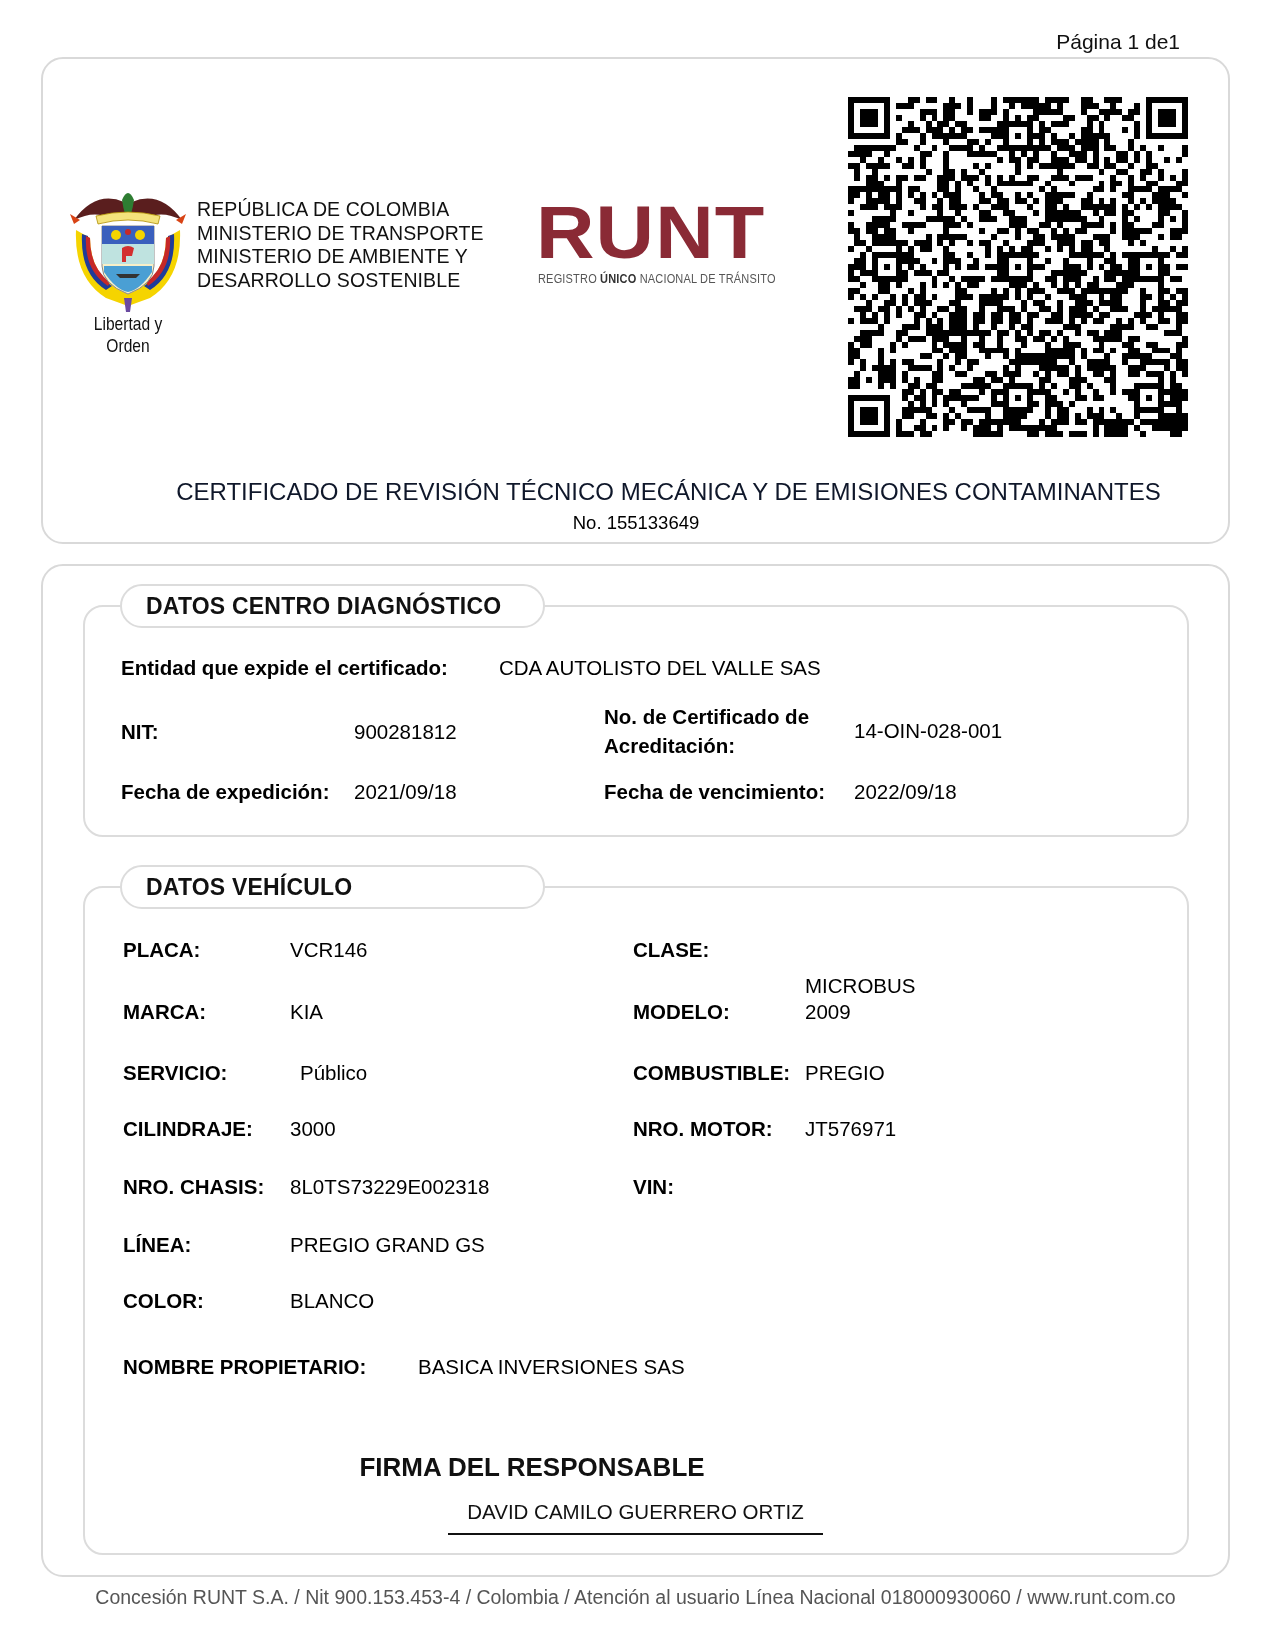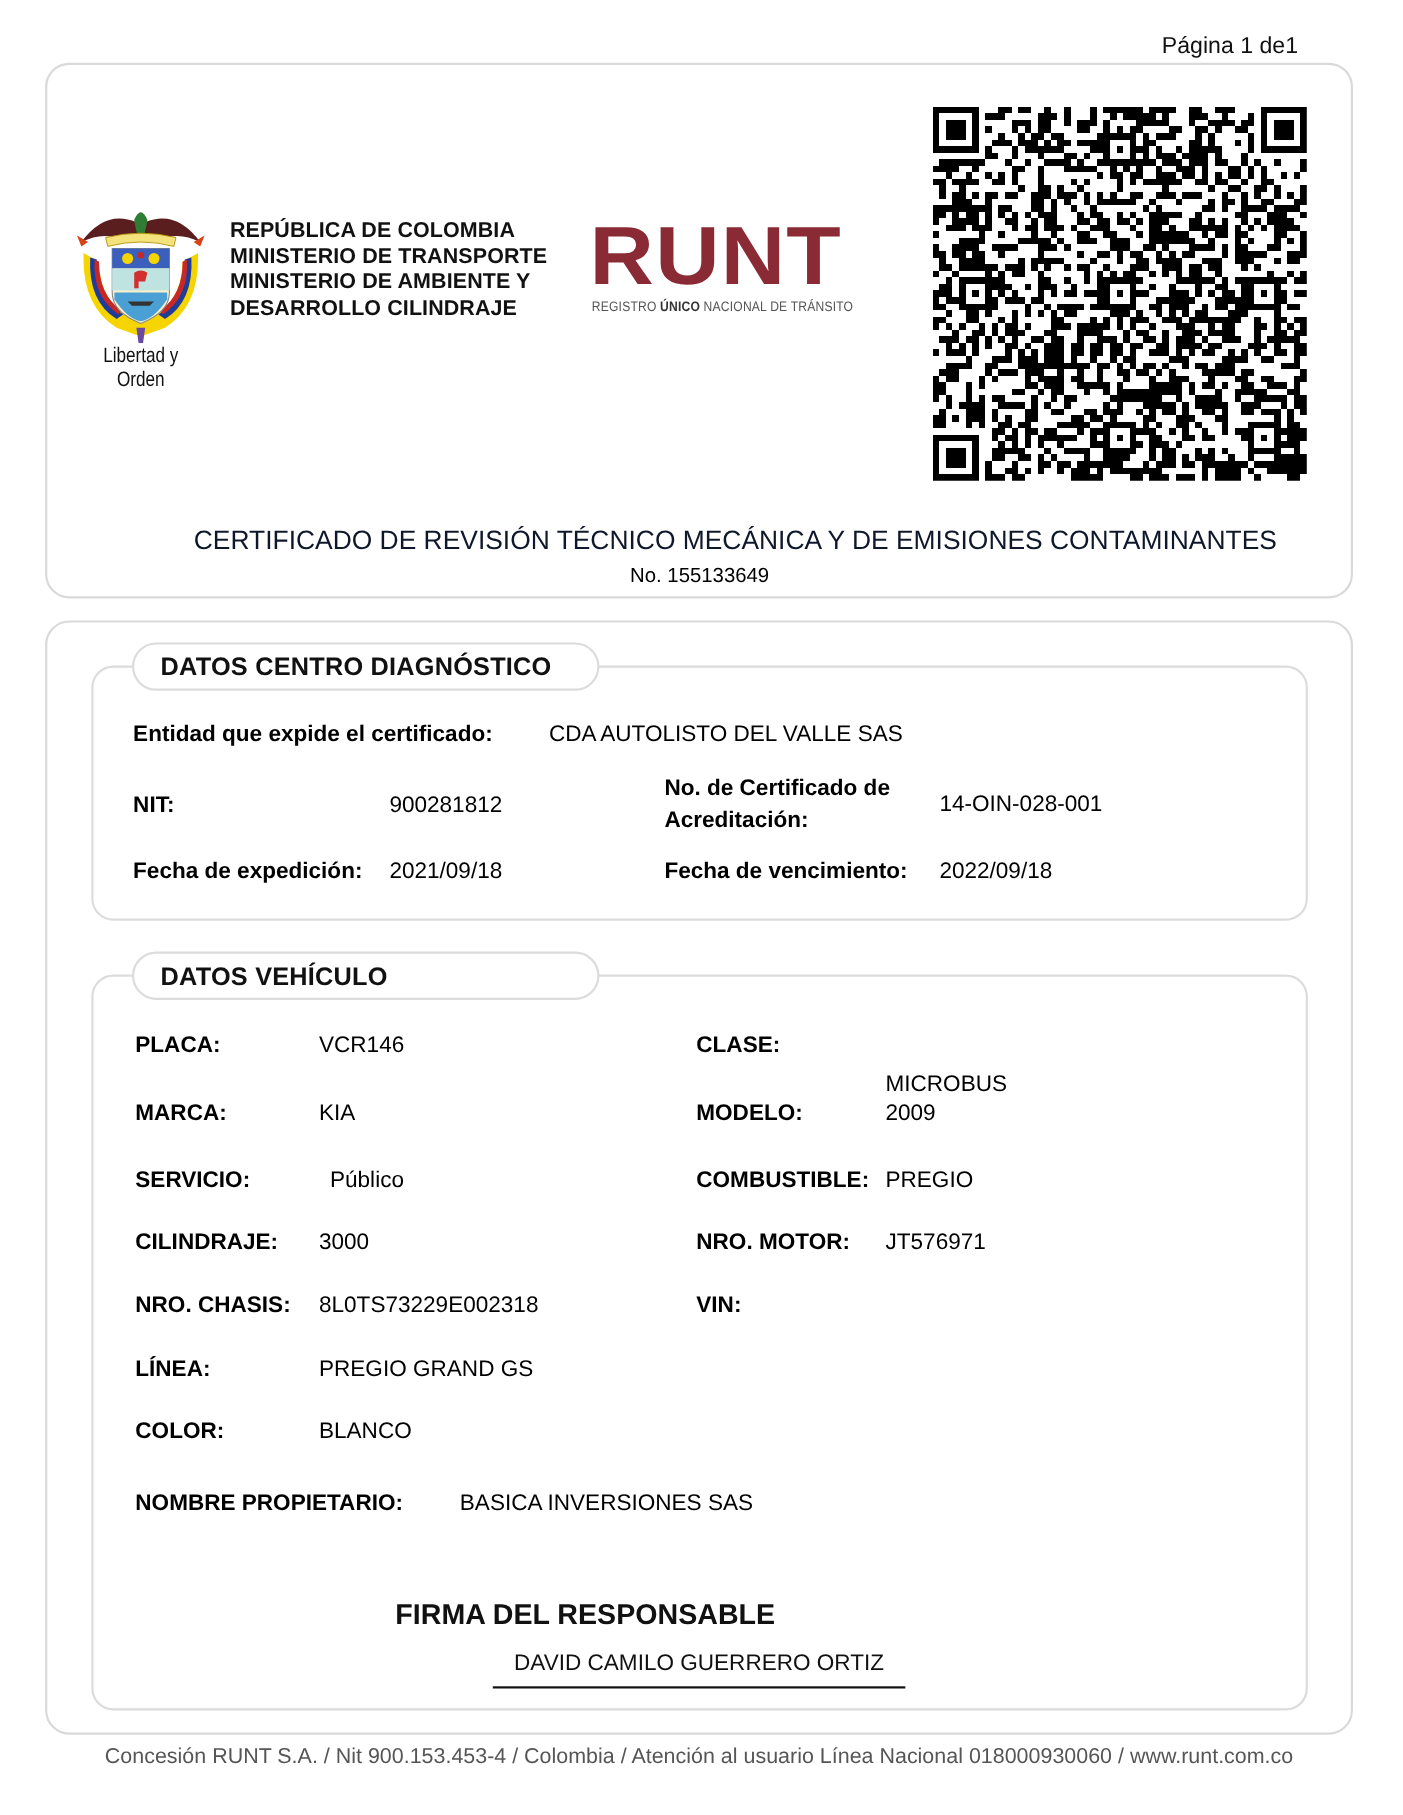--- a/index.html
+++ b/index.html
@@ -9,21 +9,21 @@
 
   .page-num { left: 1030px; top: 30px; width: 150px; text-align: right; font-size: 21px; color: #111; }
 
   .frame { border: 2px solid #d9d9d9; border-radius: 22px; background: #fff; }
   .frame-top { left: 41px; top: 57px; width: 1189px; height: 487px; }
   .frame-bottom { left: 41px; top: 564px; width: 1189px; height: 1013px; }
 
   
   .coat { left: 66px; top: 186px; width: 124px; height: 126px; }
   .motto { left: 64px; top: 313px; width: 128px; text-align: center; font-family: "Liberation Sans Narrow","Liberation Sans", sans-serif; font-size: 19px; transform: scaleX(0.82); transform-origin: center; color: #111; }
-  .gov { left: 197px; top: 198px; font-size: 19.5px; font-weight: bold; line-height: 23.5px; letter-spacing: 0.1px; margin-left: 12px; }
+  .gov { left: 197px; top: 198px; font-size: 19.5px; font-weight: normal; line-height: 23.5px; letter-spacing: 0.1px; }
   .runt-logo { left: 536px; top: 197px; font-size: 75px; font-weight: bold; color: #8a2a35; letter-spacing: 1px; line-height: 70px; transform: scaleX(1.08); transform-origin: left; }
   .runt-sub { left: 538px; top: 272px; font-size: 12.5px; color: #555; letter-spacing: 0.2px; transform: scaleX(0.88); transform-origin: left; white-space: nowrap; }
   .runt-sub b { color: #333; }
   .qr { left: 848px; top: 97px; width: 340px; height: 340px; }
 
   .cert-title { left: 41px; top: 478px; width: 1255px; text-align: center; font-size: 24px; color: #0f172a; }
   .cert-no { left: 41px; top: 512px; width: 1190px; text-align: center; font-size: 18.5px; color: #000; }
 
   
   .section-box { border: 2px solid #dcdcdc; border-radius: 20px; background: #fff; }
@@ -73,21 +73,21 @@
     <path d="M50 88 L74 88 L70 92 L54 92Z" fill="#333"></path>
     <path d="M58 112 L66 112 L64 126 L60 126Z" fill="#6a4aa0"></path>
   </svg>
 </div>
 <div class="abs motto">Libertad y Orden</div>
 
 <div class="abs gov">
   <div>REPÚBLICA DE COLOMBIA</div>
   <div>MINISTERIO DE TRANSPORTE</div>
   <div>MINISTERIO DE AMBIENTE Y</div>
-  <div>DESARROLLO CILINDRAJE</div>
+  <div>DESARROLLO SOSTENIBLE</div>
 </div>
 
 <div class="abs runt-logo">RUNT</div>
 <div class="abs runt-sub"><span>REGISTRO </span><b>ÚNICO</b><span> NACIONAL DE TRÁNSITO</span></div>
 
 <div class="abs qr">
   <svg id="qr-svg" width="340" height="340" viewBox="0 0 57 57" shape-rendering="crispEdges">
       <path d="M0 0h1v1h-1zM1 0h1v1h-1zM2 0h1v1h-1zM3 0h1v1h-1zM4 0h1v1h-1zM5 0h1v1h-1zM6 0h1v1h-1zM10 0h1v1h-1zM11 0h1v1h-1zM13 0h1v1h-1zM14 0h1v1h-1zM17 0h1v1h-1zM20 0h1v1h-1zM24 0h1v1h-1zM26 0h1v1h-1zM27 0h1v1h-1zM28 0h1v1h-1zM29 0h1v1h-1zM30 0h1v1h-1zM31 0h1v1h-1zM33 0h1v1h-1zM34 0h1v1h-1zM35 0h1v1h-1zM36 0h1v1h-1zM39 0h1v1h-1zM40 0h1v1h-1zM43 0h1v1h-1zM44 0h1v1h-1zM45 0h1v1h-1zM50 0h1v1h-1zM51 0h1v1h-1zM52 0h1v1h-1zM53 0h1v1h-1zM54 0h1v1h-1zM55 0h1v1h-1zM56 0h1v1h-1zM0 1h1v1h-1zM6 1h1v1h-1zM8 1h1v1h-1zM9 1h1v1h-1zM10 1h1v1h-1zM16 1h1v1h-1zM17 1h1v1h-1zM18 1h1v1h-1zM20 1h1v1h-1zM24 1h1v1h-1zM27 1h1v1h-1zM29 1h1v1h-1zM30 1h1v1h-1zM31 1h1v1h-1zM32 1h1v1h-1zM33 1h1v1h-1zM35 1h1v1h-1zM39 1h1v1h-1zM40 1h1v1h-1zM41 1h1v1h-1zM44 1h1v1h-1zM48 1h1v1h-1zM50 1h1v1h-1zM56 1h1v1h-1zM0 2h1v1h-1zM2 2h1v1h-1zM3 2h1v1h-1zM4 2h1v1h-1zM6 2h1v1h-1zM12 2h1v1h-1zM13 2h1v1h-1zM14 2h1v1h-1zM16 2h1v1h-1zM17 2h1v1h-1zM20 2h1v1h-1zM22 2h1v1h-1zM23 2h1v1h-1zM24 2h1v1h-1zM26 2h1v1h-1zM31 2h1v1h-1zM32 2h1v1h-1zM33 2h1v1h-1zM34 2h1v1h-1zM35 2h1v1h-1zM39 2h1v1h-1zM42 2h1v1h-1zM43 2h1v1h-1zM44 2h1v1h-1zM45 2h1v1h-1zM47 2h1v1h-1zM48 2h1v1h-1zM50 2h1v1h-1zM52 2h1v1h-1zM53 2h1v1h-1zM54 2h1v1h-1zM56 2h1v1h-1zM0 3h1v1h-1zM2 3h1v1h-1zM3 3h1v1h-1zM4 3h1v1h-1zM6 3h1v1h-1zM8 3h1v1h-1zM12 3h1v1h-1zM14 3h1v1h-1zM16 3h1v1h-1zM17 3h1v1h-1zM22 3h1v1h-1zM23 3h1v1h-1zM26 3h1v1h-1zM28 3h1v1h-1zM30 3h1v1h-1zM31 3h1v1h-1zM36 3h1v1h-1zM37 3h1v1h-1zM40 3h1v1h-1zM41 3h1v1h-1zM43 3h1v1h-1zM46 3h1v1h-1zM47 3h1v1h-1zM50 3h1v1h-1zM52 3h1v1h-1zM53 3h1v1h-1zM54 3h1v1h-1zM56 3h1v1h-1zM0 4h1v1h-1zM2 4h1v1h-1zM3 4h1v1h-1zM4 4h1v1h-1zM6 4h1v1h-1zM10 4h1v1h-1zM13 4h1v1h-1zM15 4h1v1h-1zM16 4h1v1h-1zM18 4h1v1h-1zM19 4h1v1h-1zM25 4h1v1h-1zM26 4h1v1h-1zM27 4h1v1h-1zM28 4h1v1h-1zM29 4h1v1h-1zM30 4h1v1h-1zM32 4h1v1h-1zM34 4h1v1h-1zM35 4h1v1h-1zM36 4h1v1h-1zM40 4h1v1h-1zM42 4h1v1h-1zM48 4h1v1h-1zM50 4h1v1h-1zM52 4h1v1h-1zM53 4h1v1h-1zM54 4h1v1h-1zM56 4h1v1h-1zM0 5h1v1h-1zM6 5h1v1h-1zM9 5h1v1h-1zM10 5h1v1h-1zM11 5h1v1h-1zM13 5h1v1h-1zM14 5h1v1h-1zM15 5h1v1h-1zM17 5h1v1h-1zM19 5h1v1h-1zM20 5h1v1h-1zM22 5h1v1h-1zM23 5h1v1h-1zM24 5h1v1h-1zM25 5h1v1h-1zM26 5h1v1h-1zM30 5h1v1h-1zM32 5h1v1h-1zM33 5h1v1h-1zM39 5h1v1h-1zM40 5h1v1h-1zM42 5h1v1h-1zM46 5h1v1h-1zM48 5h1v1h-1zM50 5h1v1h-1zM56 5h1v1h-1zM0 6h1v1h-1zM1 6h1v1h-1zM2 6h1v1h-1zM3 6h1v1h-1zM4 6h1v1h-1zM5 6h1v1h-1zM6 6h1v1h-1zM8 6h1v1h-1zM12 6h1v1h-1zM14 6h1v1h-1zM15 6h1v1h-1zM16 6h1v1h-1zM17 6h1v1h-1zM18 6h1v1h-1zM19 6h1v1h-1zM24 6h1v1h-1zM25 6h1v1h-1zM26 6h1v1h-1zM28 6h1v1h-1zM30 6h1v1h-1zM31 6h1v1h-1zM32 6h1v1h-1zM34 6h1v1h-1zM37 6h1v1h-1zM39 6h1v1h-1zM40 6h1v1h-1zM41 6h1v1h-1zM42 6h1v1h-1zM43 6h1v1h-1zM48 6h1v1h-1zM50 6h1v1h-1zM51 6h1v1h-1zM52 6h1v1h-1zM53 6h1v1h-1zM54 6h1v1h-1zM55 6h1v1h-1zM56 6h1v1h-1zM8 7h1v1h-1zM9 7h1v1h-1zM12 7h1v1h-1zM16 7h1v1h-1zM20 7h1v1h-1zM21 7h1v1h-1zM23 7h1v1h-1zM26 7h1v1h-1zM30 7h1v1h-1zM32 7h1v1h-1zM34 7h1v1h-1zM35 7h1v1h-1zM36 7h1v1h-1zM38 7h1v1h-1zM39 7h1v1h-1zM40 7h1v1h-1zM41 7h1v1h-1zM43 7h1v1h-1zM47 7h1v1h-1zM1 8h1v1h-1zM2 8h1v1h-1zM3 8h1v1h-1zM4 8h1v1h-1zM5 8h1v1h-1zM6 8h1v1h-1zM7 8h1v1h-1zM11 8h1v1h-1zM14 8h1v1h-1zM17 8h1v1h-1zM18 8h1v1h-1zM19 8h1v1h-1zM20 8h1v1h-1zM22 8h1v1h-1zM25 8h1v1h-1zM26 8h1v1h-1zM27 8h1v1h-1zM28 8h1v1h-1zM29 8h1v1h-1zM30 8h1v1h-1zM31 8h1v1h-1zM32 8h1v1h-1zM33 8h1v1h-1zM35 8h1v1h-1zM36 8h1v1h-1zM37 8h1v1h-1zM39 8h1v1h-1zM40 8h1v1h-1zM41 8h1v1h-1zM43 8h1v1h-1zM44 8h1v1h-1zM47 8h1v1h-1zM49 8h1v1h-1zM52 8h1v1h-1zM56 8h1v1h-1zM0 9h1v1h-1zM1 9h1v1h-1zM2 9h1v1h-1zM3 9h1v1h-1zM6 9h1v1h-1zM12 9h1v1h-1zM13 9h1v1h-1zM16 9h1v1h-1zM20 9h1v1h-1zM21 9h1v1h-1zM22 9h1v1h-1zM23 9h1v1h-1zM24 9h1v1h-1zM27 9h1v1h-1zM29 9h1v1h-1zM31 9h1v1h-1zM34 9h1v1h-1zM37 9h1v1h-1zM38 9h1v1h-1zM39 9h1v1h-1zM41 9h1v1h-1zM45 9h1v1h-1zM46 9h1v1h-1zM48 9h1v1h-1zM50 9h1v1h-1zM56 9h1v1h-1zM2 10h1v1h-1zM5 10h1v1h-1zM8 10h1v1h-1zM10 10h1v1h-1zM12 10h1v1h-1zM16 10h1v1h-1zM25 10h1v1h-1zM27 10h1v1h-1zM28 10h1v1h-1zM30 10h1v1h-1zM31 10h1v1h-1zM34 10h1v1h-1zM35 10h1v1h-1zM36 10h1v1h-1zM38 10h1v1h-1zM39 10h1v1h-1zM41 10h1v1h-1zM43 10h1v1h-1zM45 10h1v1h-1zM46 10h1v1h-1zM48 10h1v1h-1zM50 10h1v1h-1zM53 10h1v1h-1zM55 10h1v1h-1zM0 11h1v1h-1zM1 11h1v1h-1zM3 11h1v1h-1zM4 11h1v1h-1zM5 11h1v1h-1zM6 11h1v1h-1zM9 11h1v1h-1zM10 11h1v1h-1zM12 11h1v1h-1zM16 11h1v1h-1zM21 11h1v1h-1zM23 11h1v1h-1zM28 11h1v1h-1zM30 11h1v1h-1zM32 11h1v1h-1zM33 11h1v1h-1zM34 11h1v1h-1zM35 11h1v1h-1zM36 11h1v1h-1zM37 11h1v1h-1zM40 11h1v1h-1zM41 11h1v1h-1zM43 11h1v1h-1zM44 11h1v1h-1zM47 11h1v1h-1zM50 11h1v1h-1zM51 11h1v1h-1zM1 12h1v1h-1zM4 12h1v1h-1zM13 12h1v1h-1zM16 12h1v1h-1zM17 12h1v1h-1zM19 12h1v1h-1zM22 12h1v1h-1zM28 12h1v1h-1zM35 12h1v1h-1zM42 12h1v1h-1zM45 12h1v1h-1zM46 12h1v1h-1zM49 12h1v1h-1zM50 12h1v1h-1zM52 12h1v1h-1zM56 12h1v1h-1zM1 13h1v1h-1zM3 13h1v1h-1zM4 13h1v1h-1zM6 13h1v1h-1zM8 13h1v1h-1zM9 13h1v1h-1zM11 13h1v1h-1zM12 13h1v1h-1zM15 13h1v1h-1zM16 13h1v1h-1zM17 13h1v1h-1zM19 13h1v1h-1zM20 13h1v1h-1zM21 13h1v1h-1zM23 13h1v1h-1zM25 13h1v1h-1zM27 13h1v1h-1zM30 13h1v1h-1zM31 13h1v1h-1zM34 13h1v1h-1zM35 13h1v1h-1zM36 13h1v1h-1zM38 13h1v1h-1zM39 13h1v1h-1zM40 13h1v1h-1zM44 13h1v1h-1zM47 13h1v1h-1zM49 13h1v1h-1zM52 13h1v1h-1zM54 13h1v1h-1zM56 13h1v1h-1zM3 14h1v1h-1zM4 14h1v1h-1zM5 14h1v1h-1zM8 14h1v1h-1zM15 14h1v1h-1zM16 14h1v1h-1zM18 14h1v1h-1zM20 14h1v1h-1zM23 14h1v1h-1zM25 14h1v1h-1zM26 14h1v1h-1zM27 14h1v1h-1zM28 14h1v1h-1zM29 14h1v1h-1zM30 14h1v1h-1zM33 14h1v1h-1zM37 14h1v1h-1zM42 14h1v1h-1zM44 14h1v1h-1zM45 14h1v1h-1zM47 14h1v1h-1zM50 14h1v1h-1zM51 14h1v1h-1zM55 14h1v1h-1zM56 14h1v1h-1zM0 15h1v1h-1zM1 15h1v1h-1zM2 15h1v1h-1zM3 15h1v1h-1zM4 15h1v1h-1zM5 15h1v1h-1zM6 15h1v1h-1zM7 15h1v1h-1zM8 15h1v1h-1zM10 15h1v1h-1zM11 15h1v1h-1zM15 15h1v1h-1zM16 15h1v1h-1zM18 15h1v1h-1zM21 15h1v1h-1zM24 15h1v1h-1zM32 15h1v1h-1zM34 15h1v1h-1zM41 15h1v1h-1zM42 15h1v1h-1zM44 15h1v1h-1zM47 15h1v1h-1zM48 15h1v1h-1zM49 15h1v1h-1zM50 15h1v1h-1zM52 15h1v1h-1zM53 15h1v1h-1zM54 15h1v1h-1zM55 15h1v1h-1zM0 16h1v1h-1zM1 16h1v1h-1zM3 16h1v1h-1zM5 16h1v1h-1zM6 16h1v1h-1zM8 16h1v1h-1zM10 16h1v1h-1zM12 16h1v1h-1zM14 16h1v1h-1zM16 16h1v1h-1zM17 16h1v1h-1zM18 16h1v1h-1zM22 16h1v1h-1zM24 16h1v1h-1zM25 16h1v1h-1zM28 16h1v1h-1zM30 16h1v1h-1zM33 16h1v1h-1zM34 16h1v1h-1zM35 16h1v1h-1zM36 16h1v1h-1zM37 16h1v1h-1zM40 16h1v1h-1zM46 16h1v1h-1zM47 16h1v1h-1zM51 16h1v1h-1zM52 16h1v1h-1zM53 16h1v1h-1zM56 16h1v1h-1zM0 17h1v1h-1zM3 17h1v1h-1zM4 17h1v1h-1zM5 17h1v1h-1zM6 17h1v1h-1zM8 17h1v1h-1zM11 17h1v1h-1zM12 17h1v1h-1zM15 17h1v1h-1zM17 17h1v1h-1zM18 17h1v1h-1zM22 17h1v1h-1zM23 17h1v1h-1zM25 17h1v1h-1zM26 17h1v1h-1zM28 17h1v1h-1zM29 17h1v1h-1zM31 17h1v1h-1zM33 17h1v1h-1zM34 17h1v1h-1zM35 17h1v1h-1zM39 17h1v1h-1zM40 17h1v1h-1zM42 17h1v1h-1zM44 17h1v1h-1zM47 17h1v1h-1zM49 17h1v1h-1zM51 17h1v1h-1zM52 17h1v1h-1zM53 17h1v1h-1zM54 17h1v1h-1zM2 18h1v1h-1zM3 18h1v1h-1zM4 18h1v1h-1zM6 18h1v1h-1zM7 18h1v1h-1zM8 18h1v1h-1zM12 18h1v1h-1zM14 18h1v1h-1zM15 18h1v1h-1zM17 18h1v1h-1zM18 18h1v1h-1zM19 18h1v1h-1zM21 18h1v1h-1zM24 18h1v1h-1zM25 18h1v1h-1zM26 18h1v1h-1zM30 18h1v1h-1zM33 18h1v1h-1zM34 18h1v1h-1zM36 18h1v1h-1zM39 18h1v1h-1zM40 18h1v1h-1zM41 18h1v1h-1zM42 18h1v1h-1zM43 18h1v1h-1zM44 18h1v1h-1zM46 18h1v1h-1zM48 18h1v1h-1zM50 18h1v1h-1zM52 18h1v1h-1zM53 18h1v1h-1zM54 18h1v1h-1zM55 18h1v1h-1zM0 19h1v1h-1zM7 19h1v1h-1zM10 19h1v1h-1zM15 19h1v1h-1zM18 19h1v1h-1zM22 19h1v1h-1zM23 19h1v1h-1zM26 19h1v1h-1zM27 19h1v1h-1zM31 19h1v1h-1zM33 19h1v1h-1zM34 19h1v1h-1zM35 19h1v1h-1zM36 19h1v1h-1zM37 19h1v1h-1zM38 19h1v1h-1zM41 19h1v1h-1zM43 19h1v1h-1zM44 19h1v1h-1zM46 19h1v1h-1zM47 19h1v1h-1zM52 19h1v1h-1zM53 19h1v1h-1zM56 19h1v1h-1zM4 20h1v1h-1zM5 20h1v1h-1zM6 20h1v1h-1zM7 20h1v1h-1zM13 20h1v1h-1zM14 20h1v1h-1zM15 20h1v1h-1zM16 20h1v1h-1zM17 20h1v1h-1zM19 20h1v1h-1zM22 20h1v1h-1zM23 20h1v1h-1zM24 20h1v1h-1zM27 20h1v1h-1zM28 20h1v1h-1zM29 20h1v1h-1zM33 20h1v1h-1zM34 20h1v1h-1zM35 20h1v1h-1zM36 20h1v1h-1zM37 20h1v1h-1zM38 20h1v1h-1zM39 20h1v1h-1zM42 20h1v1h-1zM46 20h1v1h-1zM48 20h1v1h-1zM52 20h1v1h-1zM54 20h1v1h-1zM56 20h1v1h-1zM0 21h1v1h-1zM3 21h1v1h-1zM4 21h1v1h-1zM5 21h1v1h-1zM6 21h1v1h-1zM9 21h1v1h-1zM10 21h1v1h-1zM11 21h1v1h-1zM12 21h1v1h-1zM16 21h1v1h-1zM17 21h1v1h-1zM18 21h1v1h-1zM20 21h1v1h-1zM27 21h1v1h-1zM28 21h1v1h-1zM29 21h1v1h-1zM32 21h1v1h-1zM33 21h1v1h-1zM35 21h1v1h-1zM39 21h1v1h-1zM40 21h1v1h-1zM41 21h1v1h-1zM42 21h1v1h-1zM44 21h1v1h-1zM46 21h1v1h-1zM47 21h1v1h-1zM51 21h1v1h-1zM52 21h1v1h-1zM56 21h1v1h-1zM0 22h1v1h-1zM1 22h1v1h-1zM3 22h1v1h-1zM4 22h1v1h-1zM6 22h1v1h-1zM7 22h1v1h-1zM10 22h1v1h-1zM16 22h1v1h-1zM22 22h1v1h-1zM25 22h1v1h-1zM26 22h1v1h-1zM28 22h1v1h-1zM30 22h1v1h-1zM31 22h1v1h-1zM34 22h1v1h-1zM36 22h1v1h-1zM38 22h1v1h-1zM39 22h1v1h-1zM44 22h1v1h-1zM46 22h1v1h-1zM47 22h1v1h-1zM48 22h1v1h-1zM49 22h1v1h-1zM50 22h1v1h-1zM54 22h1v1h-1zM55 22h1v1h-1zM56 22h1v1h-1zM1 23h1v1h-1zM4 23h1v1h-1zM5 23h1v1h-1zM6 23h1v1h-1zM7 23h1v1h-1zM13 23h1v1h-1zM15 23h1v1h-1zM16 23h1v1h-1zM17 23h1v1h-1zM18 23h1v1h-1zM19 23h1v1h-1zM24 23h1v1h-1zM28 23h1v1h-1zM31 23h1v1h-1zM32 23h1v1h-1zM34 23h1v1h-1zM35 23h1v1h-1zM36 23h1v1h-1zM37 23h1v1h-1zM41 23h1v1h-1zM42 23h1v1h-1zM43 23h1v1h-1zM46 23h1v1h-1zM47 23h1v1h-1zM48 23h1v1h-1zM52 23h1v1h-1zM54 23h1v1h-1zM55 23h1v1h-1zM1 24h1v1h-1zM2 24h1v1h-1zM4 24h1v1h-1zM5 24h1v1h-1zM6 24h1v1h-1zM7 24h1v1h-1zM8 24h1v1h-1zM9 24h1v1h-1zM11 24h1v1h-1zM12 24h1v1h-1zM13 24h1v1h-1zM15 24h1v1h-1zM17 24h1v1h-1zM20 24h1v1h-1zM22 24h1v1h-1zM23 24h1v1h-1zM26 24h1v1h-1zM30 24h1v1h-1zM31 24h1v1h-1zM32 24h1v1h-1zM35 24h1v1h-1zM36 24h1v1h-1zM37 24h1v1h-1zM39 24h1v1h-1zM40 24h1v1h-1zM42 24h1v1h-1zM43 24h1v1h-1zM47 24h1v1h-1zM49 24h1v1h-1zM0 25h1v1h-1zM3 25h1v1h-1zM8 25h1v1h-1zM10 25h1v1h-1zM12 25h1v1h-1zM13 25h1v1h-1zM16 25h1v1h-1zM23 25h1v1h-1zM25 25h1v1h-1zM27 25h1v1h-1zM29 25h1v1h-1zM30 25h1v1h-1zM33 25h1v1h-1zM35 25h1v1h-1zM37 25h1v1h-1zM39 25h1v1h-1zM40 25h1v1h-1zM43 25h1v1h-1zM51 25h1v1h-1zM54 25h1v1h-1zM56 25h1v1h-1zM2 26h1v1h-1zM4 26h1v1h-1zM5 26h1v1h-1zM6 26h1v1h-1zM7 26h1v1h-1zM8 26h1v1h-1zM9 26h1v1h-1zM10 26h1v1h-1zM16 26h1v1h-1zM17 26h1v1h-1zM20 26h1v1h-1zM23 26h1v1h-1zM25 26h1v1h-1zM26 26h1v1h-1zM27 26h1v1h-1zM28 26h1v1h-1zM29 26h1v1h-1zM30 26h1v1h-1zM31 26h1v1h-1zM37 26h1v1h-1zM38 26h1v1h-1zM39 26h1v1h-1zM40 26h1v1h-1zM41 26h1v1h-1zM42 26h1v1h-1zM44 26h1v1h-1zM46 26h1v1h-1zM47 26h1v1h-1zM48 26h1v1h-1zM49 26h1v1h-1zM50 26h1v1h-1zM51 26h1v1h-1zM52 26h1v1h-1zM53 26h1v1h-1zM55 26h1v1h-1zM56 26h1v1h-1zM1 27h1v1h-1zM2 27h1v1h-1zM4 27h1v1h-1zM8 27h1v1h-1zM9 27h1v1h-1zM10 27h1v1h-1zM11 27h1v1h-1zM14 27h1v1h-1zM16 27h1v1h-1zM17 27h1v1h-1zM18 27h1v1h-1zM21 27h1v1h-1zM25 27h1v1h-1zM26 27h1v1h-1zM30 27h1v1h-1zM33 27h1v1h-1zM36 27h1v1h-1zM40 27h1v1h-1zM43 27h1v1h-1zM44 27h1v1h-1zM47 27h1v1h-1zM48 27h1v1h-1zM52 27h1v1h-1zM0 28h1v1h-1zM1 28h1v1h-1zM2 28h1v1h-1zM4 28h1v1h-1zM6 28h1v1h-1zM8 28h1v1h-1zM10 28h1v1h-1zM12 28h1v1h-1zM16 28h1v1h-1zM18 28h1v1h-1zM20 28h1v1h-1zM21 28h1v1h-1zM23 28h1v1h-1zM24 28h1v1h-1zM25 28h1v1h-1zM26 28h1v1h-1zM28 28h1v1h-1zM30 28h1v1h-1zM31 28h1v1h-1zM32 28h1v1h-1zM36 28h1v1h-1zM37 28h1v1h-1zM38 28h1v1h-1zM40 28h1v1h-1zM42 28h1v1h-1zM44 28h1v1h-1zM45 28h1v1h-1zM47 28h1v1h-1zM48 28h1v1h-1zM50 28h1v1h-1zM52 28h1v1h-1zM53 28h1v1h-1zM55 28h1v1h-1zM56 28h1v1h-1zM0 29h1v1h-1zM2 29h1v1h-1zM3 29h1v1h-1zM4 29h1v1h-1zM8 29h1v1h-1zM9 29h1v1h-1zM11 29h1v1h-1zM12 29h1v1h-1zM13 29h1v1h-1zM15 29h1v1h-1zM16 29h1v1h-1zM25 29h1v1h-1zM26 29h1v1h-1zM30 29h1v1h-1zM34 29h1v1h-1zM35 29h1v1h-1zM36 29h1v1h-1zM37 29h1v1h-1zM38 29h1v1h-1zM39 29h1v1h-1zM43 29h1v1h-1zM44 29h1v1h-1zM45 29h1v1h-1zM46 29h1v1h-1zM47 29h1v1h-1zM48 29h1v1h-1zM52 29h1v1h-1zM53 29h1v1h-1zM0 30h1v1h-1zM1 30h1v1h-1zM4 30h1v1h-1zM5 30h1v1h-1zM6 30h1v1h-1zM7 30h1v1h-1zM8 30h1v1h-1zM9 30h1v1h-1zM14 30h1v1h-1zM17 30h1v1h-1zM19 30h1v1h-1zM20 30h1v1h-1zM21 30h1v1h-1zM22 30h1v1h-1zM24 30h1v1h-1zM25 30h1v1h-1zM26 30h1v1h-1zM27 30h1v1h-1zM28 30h1v1h-1zM29 30h1v1h-1zM30 30h1v1h-1zM33 30h1v1h-1zM34 30h1v1h-1zM36 30h1v1h-1zM37 30h1v1h-1zM38 30h1v1h-1zM41 30h1v1h-1zM43 30h1v1h-1zM44 30h1v1h-1zM46 30h1v1h-1zM47 30h1v1h-1zM48 30h1v1h-1zM49 30h1v1h-1zM50 30h1v1h-1zM51 30h1v1h-1zM52 30h1v1h-1zM54 30h1v1h-1zM55 30h1v1h-1zM2 31h1v1h-1zM5 31h1v1h-1zM6 31h1v1h-1zM8 31h1v1h-1zM12 31h1v1h-1zM14 31h1v1h-1zM16 31h1v1h-1zM18 31h1v1h-1zM20 31h1v1h-1zM21 31h1v1h-1zM27 31h1v1h-1zM28 31h1v1h-1zM29 31h1v1h-1zM31 31h1v1h-1zM34 31h1v1h-1zM36 31h1v1h-1zM38 31h1v1h-1zM40 31h1v1h-1zM41 31h1v1h-1zM45 31h1v1h-1zM46 31h1v1h-1zM47 31h1v1h-1zM52 31h1v1h-1zM0 32h1v1h-1zM1 32h1v1h-1zM5 32h1v1h-1zM6 32h1v1h-1zM10 32h1v1h-1zM12 32h1v1h-1zM18 32h1v1h-1zM19 32h1v1h-1zM24 32h1v1h-1zM26 32h1v1h-1zM28 32h1v1h-1zM30 32h1v1h-1zM31 32h1v1h-1zM32 32h1v1h-1zM35 32h1v1h-1zM36 32h1v1h-1zM37 32h1v1h-1zM39 32h1v1h-1zM40 32h1v1h-1zM41 32h1v1h-1zM42 32h1v1h-1zM43 32h1v1h-1zM44 32h1v1h-1zM45 32h1v1h-1zM46 32h1v1h-1zM49 32h1v1h-1zM52 32h1v1h-1zM53 32h1v1h-1zM55 32h1v1h-1zM56 32h1v1h-1zM0 33h1v1h-1zM2 33h1v1h-1zM4 33h1v1h-1zM7 33h1v1h-1zM9 33h1v1h-1zM11 33h1v1h-1zM12 33h1v1h-1zM14 33h1v1h-1zM18 33h1v1h-1zM19 33h1v1h-1zM20 33h1v1h-1zM22 33h1v1h-1zM23 33h1v1h-1zM24 33h1v1h-1zM25 33h1v1h-1zM26 33h1v1h-1zM28 33h1v1h-1zM30 33h1v1h-1zM33 33h1v1h-1zM37 33h1v1h-1zM38 33h1v1h-1zM39 33h1v1h-1zM42 33h1v1h-1zM44 33h1v1h-1zM45 33h1v1h-1zM49 33h1v1h-1zM50 33h1v1h-1zM52 33h1v1h-1zM54 33h1v1h-1zM56 33h1v1h-1zM3 34h1v1h-1zM6 34h1v1h-1zM7 34h1v1h-1zM9 34h1v1h-1zM11 34h1v1h-1zM12 34h1v1h-1zM13 34h1v1h-1zM17 34h1v1h-1zM18 34h1v1h-1zM22 34h1v1h-1zM23 34h1v1h-1zM24 34h1v1h-1zM25 34h1v1h-1zM29 34h1v1h-1zM31 34h1v1h-1zM32 34h1v1h-1zM35 34h1v1h-1zM38 34h1v1h-1zM39 34h1v1h-1zM40 34h1v1h-1zM42 34h1v1h-1zM43 34h1v1h-1zM44 34h1v1h-1zM45 34h1v1h-1zM49 34h1v1h-1zM52 34h1v1h-1zM53 34h1v1h-1zM55 34h1v1h-1zM56 34h1v1h-1zM1 35h1v1h-1zM2 35h1v1h-1zM3 35h1v1h-1zM5 35h1v1h-1zM6 35h1v1h-1zM8 35h1v1h-1zM10 35h1v1h-1zM12 35h1v1h-1zM15 35h1v1h-1zM16 35h1v1h-1zM18 35h1v1h-1zM19 35h1v1h-1zM22 35h1v1h-1zM25 35h1v1h-1zM26 35h1v1h-1zM27 35h1v1h-1zM29 35h1v1h-1zM32 35h1v1h-1zM33 35h1v1h-1zM35 35h1v1h-1zM37 35h1v1h-1zM38 35h1v1h-1zM39 35h1v1h-1zM41 35h1v1h-1zM44 35h1v1h-1zM45 35h1v1h-1zM46 35h1v1h-1zM49 35h1v1h-1zM51 35h1v1h-1zM52 35h1v1h-1zM53 35h1v1h-1zM54 35h1v1h-1zM55 35h1v1h-1zM2 36h1v1h-1zM4 36h1v1h-1zM6 36h1v1h-1zM8 36h1v1h-1zM11 36h1v1h-1zM12 36h1v1h-1zM14 36h1v1h-1zM17 36h1v1h-1zM18 36h1v1h-1zM19 36h1v1h-1zM21 36h1v1h-1zM22 36h1v1h-1zM24 36h1v1h-1zM25 36h1v1h-1zM27 36h1v1h-1zM28 36h1v1h-1zM30 36h1v1h-1zM31 36h1v1h-1zM34 36h1v1h-1zM35 36h1v1h-1zM37 36h1v1h-1zM38 36h1v1h-1zM39 36h1v1h-1zM40 36h1v1h-1zM42 36h1v1h-1zM43 36h1v1h-1zM48 36h1v1h-1zM49 36h1v1h-1zM50 36h1v1h-1zM52 36h1v1h-1zM55 36h1v1h-1zM56 36h1v1h-1zM0 37h1v1h-1zM2 37h1v1h-1zM3 37h1v1h-1zM4 37h1v1h-1zM6 37h1v1h-1zM11 37h1v1h-1zM13 37h1v1h-1zM15 37h1v1h-1zM17 37h1v1h-1zM18 37h1v1h-1zM19 37h1v1h-1zM21 37h1v1h-1zM22 37h1v1h-1zM24 37h1v1h-1zM25 37h1v1h-1zM27 37h1v1h-1zM28 37h1v1h-1zM30 37h1v1h-1zM33 37h1v1h-1zM34 37h1v1h-1zM35 37h1v1h-1zM37 37h1v1h-1zM39 37h1v1h-1zM41 37h1v1h-1zM42 37h1v1h-1zM45 37h1v1h-1zM47 37h1v1h-1zM49 37h1v1h-1zM52 37h1v1h-1zM53 37h1v1h-1zM55 37h1v1h-1zM56 37h1v1h-1zM5 38h1v1h-1zM9 38h1v1h-1zM10 38h1v1h-1zM11 38h1v1h-1zM13 38h1v1h-1zM14 38h1v1h-1zM15 38h1v1h-1zM17 38h1v1h-1zM18 38h1v1h-1zM19 38h1v1h-1zM21 38h1v1h-1zM24 38h1v1h-1zM27 38h1v1h-1zM29 38h1v1h-1zM30 38h1v1h-1zM36 38h1v1h-1zM37 38h1v1h-1zM38 38h1v1h-1zM44 38h1v1h-1zM45 38h1v1h-1zM46 38h1v1h-1zM47 38h1v1h-1zM50 38h1v1h-1zM51 38h1v1h-1zM55 38h1v1h-1zM2 39h1v1h-1zM3 39h1v1h-1zM4 39h1v1h-1zM5 39h1v1h-1zM8 39h1v1h-1zM9 39h1v1h-1zM13 39h1v1h-1zM14 39h1v1h-1zM15 39h1v1h-1zM16 39h1v1h-1zM17 39h1v1h-1zM18 39h1v1h-1zM19 39h1v1h-1zM20 39h1v1h-1zM21 39h1v1h-1zM22 39h1v1h-1zM23 39h1v1h-1zM25 39h1v1h-1zM26 39h1v1h-1zM28 39h1v1h-1zM30 39h1v1h-1zM32 39h1v1h-1zM33 39h1v1h-1zM35 39h1v1h-1zM38 39h1v1h-1zM40 39h1v1h-1zM41 39h1v1h-1zM43 39h1v1h-1zM44 39h1v1h-1zM45 39h1v1h-1zM53 39h1v1h-1zM54 39h1v1h-1zM55 39h1v1h-1zM1 40h1v1h-1zM2 40h1v1h-1zM3 40h1v1h-1zM8 40h1v1h-1zM10 40h1v1h-1zM11 40h1v1h-1zM12 40h1v1h-1zM14 40h1v1h-1zM15 40h1v1h-1zM16 40h1v1h-1zM19 40h1v1h-1zM22 40h1v1h-1zM25 40h1v1h-1zM28 40h1v1h-1zM29 40h1v1h-1zM31 40h1v1h-1zM32 40h1v1h-1zM34 40h1v1h-1zM36 40h1v1h-1zM41 40h1v1h-1zM42 40h1v1h-1zM43 40h1v1h-1zM44 40h1v1h-1zM45 40h1v1h-1zM47 40h1v1h-1zM48 40h1v1h-1zM56 40h1v1h-1zM0 41h1v1h-1zM2 41h1v1h-1zM3 41h1v1h-1zM7 41h1v1h-1zM9 41h1v1h-1zM14 41h1v1h-1zM16 41h1v1h-1zM17 41h1v1h-1zM18 41h1v1h-1zM19 41h1v1h-1zM21 41h1v1h-1zM22 41h1v1h-1zM25 41h1v1h-1zM29 41h1v1h-1zM33 41h1v1h-1zM36 41h1v1h-1zM37 41h1v1h-1zM38 41h1v1h-1zM42 41h1v1h-1zM46 41h1v1h-1zM47 41h1v1h-1zM50 41h1v1h-1zM51 41h1v1h-1zM55 41h1v1h-1zM56 41h1v1h-1zM0 42h1v1h-1zM1 42h1v1h-1zM5 42h1v1h-1zM7 42h1v1h-1zM14 42h1v1h-1zM15 42h1v1h-1zM17 42h1v1h-1zM18 42h1v1h-1zM19 42h1v1h-1zM22 42h1v1h-1zM23 42h1v1h-1zM24 42h1v1h-1zM25 42h1v1h-1zM26 42h1v1h-1zM28 42h1v1h-1zM33 42h1v1h-1zM34 42h1v1h-1zM35 42h1v1h-1zM36 42h1v1h-1zM37 42h1v1h-1zM39 42h1v1h-1zM41 42h1v1h-1zM42 42h1v1h-1zM44 42h1v1h-1zM47 42h1v1h-1zM48 42h1v1h-1zM51 42h1v1h-1zM52 42h1v1h-1zM53 42h1v1h-1zM55 42h1v1h-1zM0 43h1v1h-1zM1 43h1v1h-1zM5 43h1v1h-1zM12 43h1v1h-1zM13 43h1v1h-1zM16 43h1v1h-1zM18 43h1v1h-1zM19 43h1v1h-1zM23 43h1v1h-1zM26 43h1v1h-1zM28 43h1v1h-1zM29 43h1v1h-1zM30 43h1v1h-1zM31 43h1v1h-1zM32 43h1v1h-1zM33 43h1v1h-1zM34 43h1v1h-1zM35 43h1v1h-1zM36 43h1v1h-1zM37 43h1v1h-1zM39 43h1v1h-1zM43 43h1v1h-1zM46 43h1v1h-1zM47 43h1v1h-1zM48 43h1v1h-1zM49 43h1v1h-1zM50 43h1v1h-1zM54 43h1v1h-1zM55 43h1v1h-1zM0 44h1v1h-1zM2 44h1v1h-1zM5 44h1v1h-1zM7 44h1v1h-1zM9 44h1v1h-1zM10 44h1v1h-1zM15 44h1v1h-1zM18 44h1v1h-1zM20 44h1v1h-1zM21 44h1v1h-1zM27 44h1v1h-1zM28 44h1v1h-1zM29 44h1v1h-1zM30 44h1v1h-1zM31 44h1v1h-1zM32 44h1v1h-1zM33 44h1v1h-1zM34 44h1v1h-1zM37 44h1v1h-1zM40 44h1v1h-1zM41 44h1v1h-1zM42 44h1v1h-1zM43 44h1v1h-1zM46 44h1v1h-1zM49 44h1v1h-1zM50 44h1v1h-1zM51 44h1v1h-1zM52 44h1v1h-1zM53 44h1v1h-1zM55 44h1v1h-1zM56 44h1v1h-1zM2 45h1v1h-1zM4 45h1v1h-1zM5 45h1v1h-1zM6 45h1v1h-1zM7 45h1v1h-1zM10 45h1v1h-1zM11 45h1v1h-1zM12 45h1v1h-1zM13 45h1v1h-1zM15 45h1v1h-1zM17 45h1v1h-1zM20 45h1v1h-1zM26 45h1v1h-1zM28 45h1v1h-1zM32 45h1v1h-1zM33 45h1v1h-1zM34 45h1v1h-1zM35 45h1v1h-1zM36 45h1v1h-1zM38 45h1v1h-1zM40 45h1v1h-1zM41 45h1v1h-1zM42 45h1v1h-1zM43 45h1v1h-1zM44 45h1v1h-1zM47 45h1v1h-1zM48 45h1v1h-1zM49 45h1v1h-1zM53 45h1v1h-1zM55 45h1v1h-1zM56 45h1v1h-1zM1 46h1v1h-1zM5 46h1v1h-1zM6 46h1v1h-1zM7 46h1v1h-1zM9 46h1v1h-1zM14 46h1v1h-1zM15 46h1v1h-1zM18 46h1v1h-1zM19 46h1v1h-1zM23 46h1v1h-1zM24 46h1v1h-1zM26 46h1v1h-1zM27 46h1v1h-1zM28 46h1v1h-1zM31 46h1v1h-1zM33 46h1v1h-1zM35 46h1v1h-1zM36 46h1v1h-1zM38 46h1v1h-1zM41 46h1v1h-1zM42 46h1v1h-1zM44 46h1v1h-1zM47 46h1v1h-1zM48 46h1v1h-1zM50 46h1v1h-1zM51 46h1v1h-1zM52 46h1v1h-1zM54 46h1v1h-1zM56 46h1v1h-1zM0 47h1v1h-1zM1 47h1v1h-1zM3 47h1v1h-1zM5 47h1v1h-1zM6 47h1v1h-1zM7 47h1v1h-1zM9 47h1v1h-1zM11 47h1v1h-1zM14 47h1v1h-1zM15 47h1v1h-1zM21 47h1v1h-1zM22 47h1v1h-1zM24 47h1v1h-1zM25 47h1v1h-1zM27 47h1v1h-1zM32 47h1v1h-1zM33 47h1v1h-1zM37 47h1v1h-1zM38 47h1v1h-1zM39 47h1v1h-1zM43 47h1v1h-1zM44 47h1v1h-1zM52 47h1v1h-1zM54 47h1v1h-1zM0 48h1v1h-1zM1 48h1v1h-1zM5 48h1v1h-1zM7 48h1v1h-1zM10 48h1v1h-1zM11 48h1v1h-1zM13 48h1v1h-1zM14 48h1v1h-1zM19 48h1v1h-1zM20 48h1v1h-1zM21 48h1v1h-1zM22 48h1v1h-1zM23 48h1v1h-1zM26 48h1v1h-1zM27 48h1v1h-1zM28 48h1v1h-1zM29 48h1v1h-1zM30 48h1v1h-1zM32 48h1v1h-1zM34 48h1v1h-1zM37 48h1v1h-1zM38 48h1v1h-1zM40 48h1v1h-1zM44 48h1v1h-1zM48 48h1v1h-1zM49 48h1v1h-1zM50 48h1v1h-1zM51 48h1v1h-1zM52 48h1v1h-1zM54 48h1v1h-1zM55 48h1v1h-1zM9 49h1v1h-1zM10 49h1v1h-1zM12 49h1v1h-1zM14 49h1v1h-1zM15 49h1v1h-1zM17 49h1v1h-1zM18 49h1v1h-1zM22 49h1v1h-1zM24 49h1v1h-1zM25 49h1v1h-1zM26 49h1v1h-1zM30 49h1v1h-1zM31 49h1v1h-1zM32 49h1v1h-1zM33 49h1v1h-1zM36 49h1v1h-1zM38 49h1v1h-1zM41 49h1v1h-1zM44 49h1v1h-1zM46 49h1v1h-1zM47 49h1v1h-1zM48 49h1v1h-1zM52 49h1v1h-1zM53 49h1v1h-1zM54 49h1v1h-1zM55 49h1v1h-1zM56 49h1v1h-1zM0 50h1v1h-1zM1 50h1v1h-1zM2 50h1v1h-1zM3 50h1v1h-1zM4 50h1v1h-1zM5 50h1v1h-1zM6 50h1v1h-1zM9 50h1v1h-1zM11 50h1v1h-1zM12 50h1v1h-1zM14 50h1v1h-1zM16 50h1v1h-1zM17 50h1v1h-1zM18 50h1v1h-1zM19 50h1v1h-1zM20 50h1v1h-1zM21 50h1v1h-1zM24 50h1v1h-1zM26 50h1v1h-1zM28 50h1v1h-1zM30 50h1v1h-1zM33 50h1v1h-1zM34 50h1v1h-1zM38 50h1v1h-1zM39 50h1v1h-1zM41 50h1v1h-1zM42 50h1v1h-1zM47 50h1v1h-1zM48 50h1v1h-1zM50 50h1v1h-1zM52 50h1v1h-1zM54 50h1v1h-1zM55 50h1v1h-1zM56 50h1v1h-1zM0 51h1v1h-1zM6 51h1v1h-1zM10 51h1v1h-1zM12 51h1v1h-1zM14 51h1v1h-1zM16 51h1v1h-1zM19 51h1v1h-1zM24 51h1v1h-1zM25 51h1v1h-1zM26 51h1v1h-1zM30 51h1v1h-1zM31 51h1v1h-1zM33 51h1v1h-1zM34 51h1v1h-1zM35 51h1v1h-1zM37 51h1v1h-1zM48 51h1v1h-1zM52 51h1v1h-1zM53 51h1v1h-1zM54 51h1v1h-1zM55 51h1v1h-1zM0 52h1v1h-1zM2 52h1v1h-1zM3 52h1v1h-1zM4 52h1v1h-1zM6 52h1v1h-1zM9 52h1v1h-1zM10 52h1v1h-1zM11 52h1v1h-1zM12 52h1v1h-1zM13 52h1v1h-1zM17 52h1v1h-1zM20 52h1v1h-1zM21 52h1v1h-1zM22 52h1v1h-1zM23 52h1v1h-1zM26 52h1v1h-1zM27 52h1v1h-1zM28 52h1v1h-1zM29 52h1v1h-1zM30 52h1v1h-1zM33 52h1v1h-1zM35 52h1v1h-1zM36 52h1v1h-1zM40 52h1v1h-1zM42 52h1v1h-1zM44 52h1v1h-1zM48 52h1v1h-1zM49 52h1v1h-1zM50 52h1v1h-1zM51 52h1v1h-1zM52 52h1v1h-1zM55 52h1v1h-1zM0 53h1v1h-1zM2 53h1v1h-1zM3 53h1v1h-1zM4 53h1v1h-1zM6 53h1v1h-1zM9 53h1v1h-1zM10 53h1v1h-1zM13 53h1v1h-1zM14 53h1v1h-1zM16 53h1v1h-1zM18 53h1v1h-1zM23 53h1v1h-1zM26 53h1v1h-1zM27 53h1v1h-1zM28 53h1v1h-1zM29 53h1v1h-1zM33 53h1v1h-1zM35 53h1v1h-1zM36 53h1v1h-1zM38 53h1v1h-1zM40 53h1v1h-1zM41 53h1v1h-1zM42 53h1v1h-1zM45 53h1v1h-1zM48 53h1v1h-1zM52 53h1v1h-1zM53 53h1v1h-1zM54 53h1v1h-1zM55 53h1v1h-1zM56 53h1v1h-1zM0 54h1v1h-1zM2 54h1v1h-1zM3 54h1v1h-1zM4 54h1v1h-1zM6 54h1v1h-1zM8 54h1v1h-1zM12 54h1v1h-1zM16 54h1v1h-1zM17 54h1v1h-1zM19 54h1v1h-1zM20 54h1v1h-1zM22 54h1v1h-1zM23 54h1v1h-1zM24 54h1v1h-1zM25 54h1v1h-1zM26 54h1v1h-1zM27 54h1v1h-1zM28 54h1v1h-1zM32 54h1v1h-1zM34 54h1v1h-1zM35 54h1v1h-1zM36 54h1v1h-1zM38 54h1v1h-1zM39 54h1v1h-1zM41 54h1v1h-1zM42 54h1v1h-1zM43 54h1v1h-1zM44 54h1v1h-1zM45 54h1v1h-1zM46 54h1v1h-1zM47 54h1v1h-1zM49 54h1v1h-1zM50 54h1v1h-1zM51 54h1v1h-1zM52 54h1v1h-1zM53 54h1v1h-1zM54 54h1v1h-1zM55 54h1v1h-1zM56 54h1v1h-1zM0 55h1v1h-1zM6 55h1v1h-1zM8 55h1v1h-1zM11 55h1v1h-1zM12 55h1v1h-1zM14 55h1v1h-1zM16 55h1v1h-1zM19 55h1v1h-1zM21 55h1v1h-1zM22 55h1v1h-1zM23 55h1v1h-1zM25 55h1v1h-1zM27 55h1v1h-1zM28 55h1v1h-1zM29 55h1v1h-1zM30 55h1v1h-1zM31 55h1v1h-1zM32 55h1v1h-1zM33 55h1v1h-1zM34 55h1v1h-1zM41 55h1v1h-1zM43 55h1v1h-1zM44 55h1v1h-1zM45 55h1v1h-1zM46 55h1v1h-1zM48 55h1v1h-1zM51 55h1v1h-1zM52 55h1v1h-1zM53 55h1v1h-1zM54 55h1v1h-1zM55 55h1v1h-1zM56 55h1v1h-1zM0 56h1v1h-1zM1 56h1v1h-1zM2 56h1v1h-1zM3 56h1v1h-1zM4 56h1v1h-1zM5 56h1v1h-1zM6 56h1v1h-1zM8 56h1v1h-1zM9 56h1v1h-1zM10 56h1v1h-1zM12 56h1v1h-1zM13 56h1v1h-1zM21 56h1v1h-1zM22 56h1v1h-1zM23 56h1v1h-1zM24 56h1v1h-1zM25 56h1v1h-1zM30 56h1v1h-1zM31 56h1v1h-1zM33 56h1v1h-1zM34 56h1v1h-1zM35 56h1v1h-1zM37 56h1v1h-1zM38 56h1v1h-1zM39 56h1v1h-1zM41 56h1v1h-1zM43 56h1v1h-1zM44 56h1v1h-1zM45 56h1v1h-1zM46 56h1v1h-1zM49 56h1v1h-1zM54 56h1v1h-1zM55 56h1v1h-1z" fill="#000"></path>
     </svg>
 </div>

